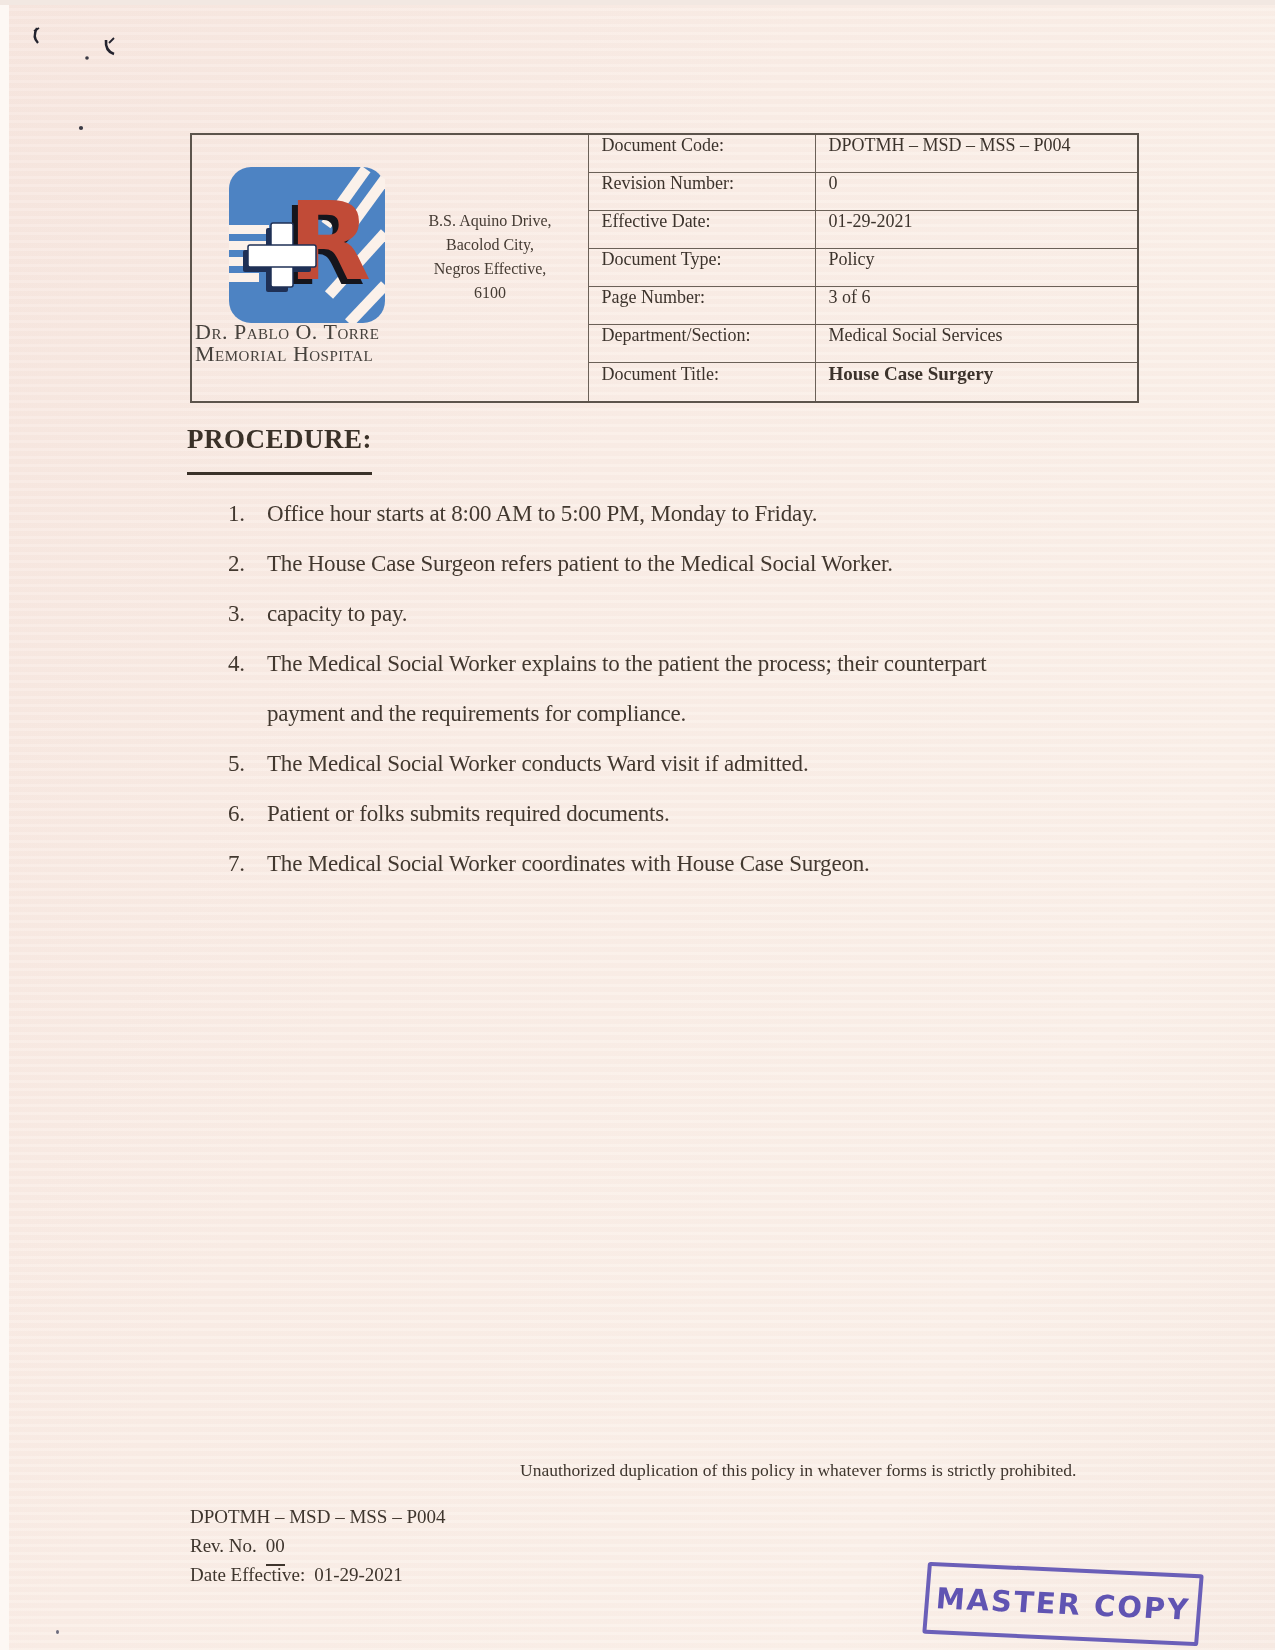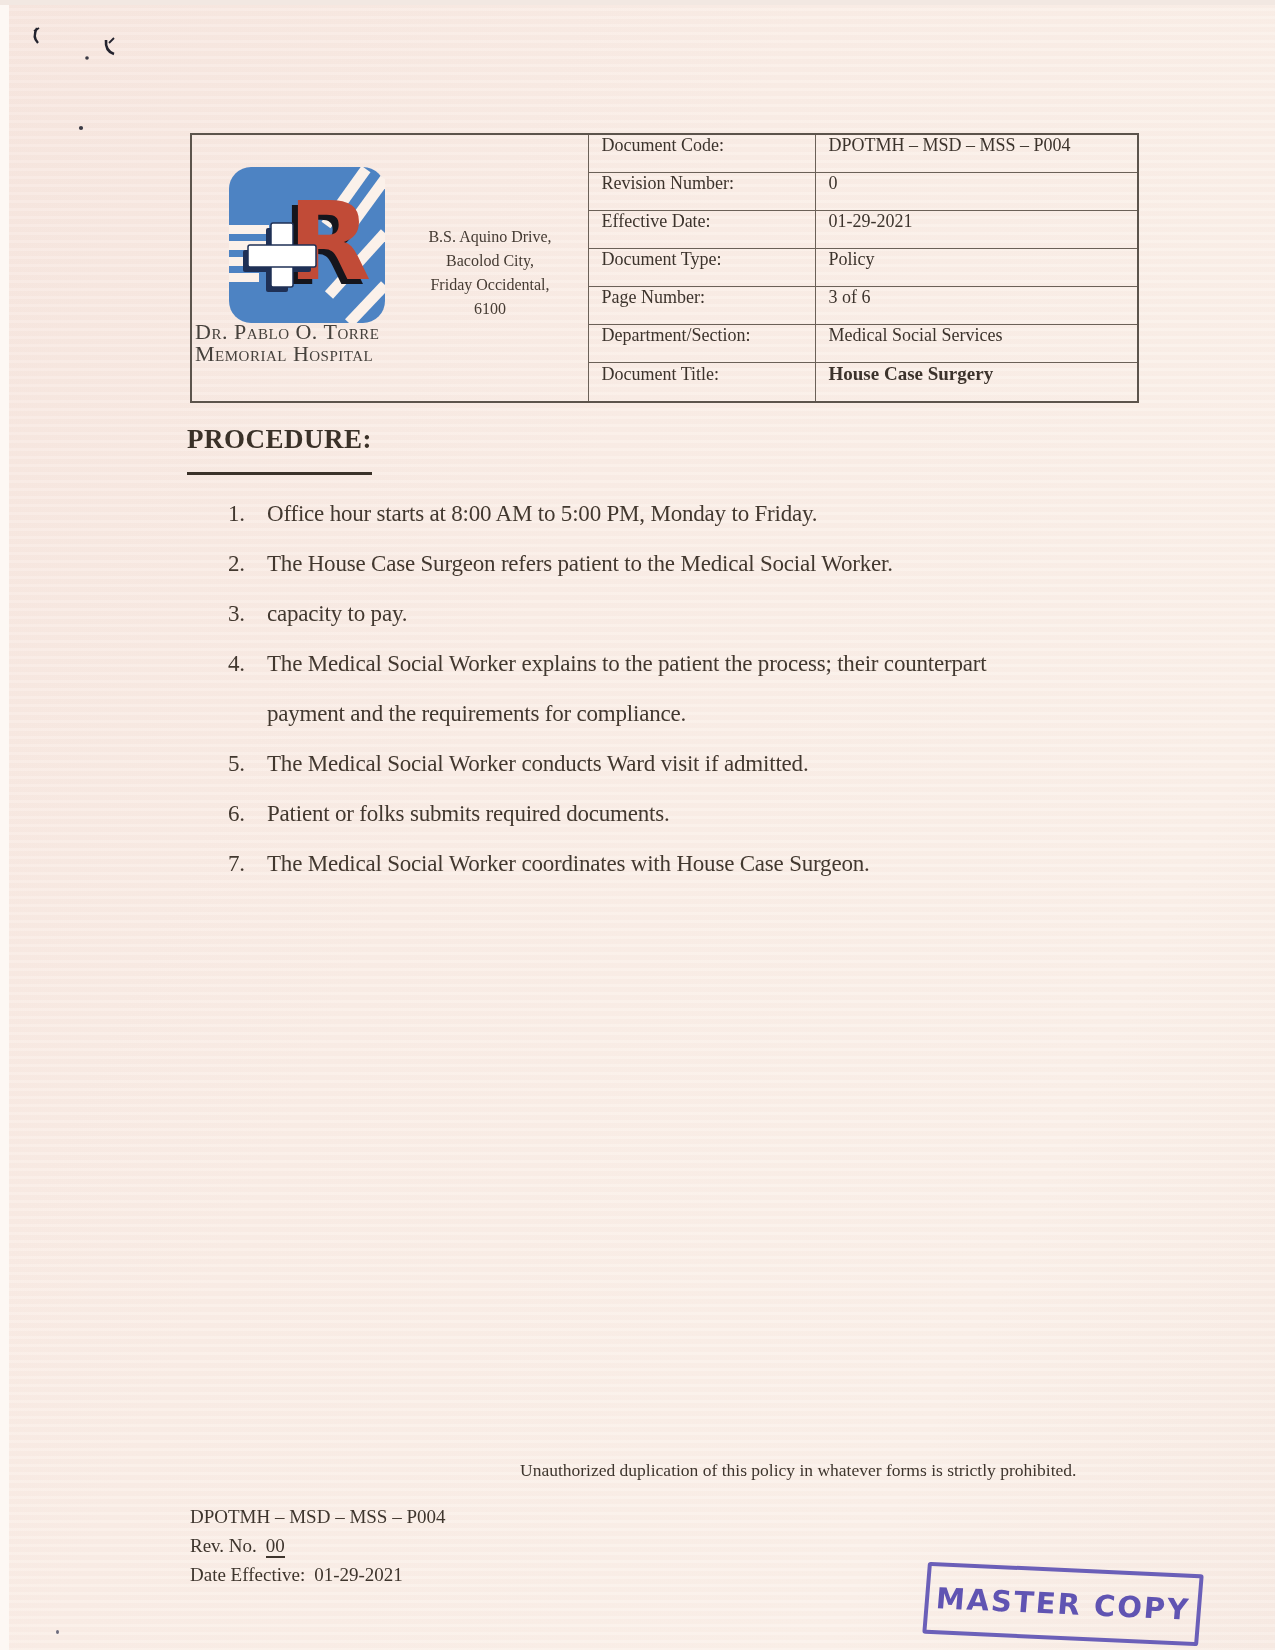--- a/index.html
+++ b/index.html
@@ -24,42 +24,42 @@
     font-size:18px; color:#3c332c;
   }
   .doc-table td{border:1px solid #6b6158; padding:0 0 16px 13px; vertical-align:middle;}
   .doc-table{border:2px solid #5c544c;}
   .doc-table td.logo-cell{padding:0; position:relative;}
   .doc-table td.val b, .doc-table td.val.bold{font-weight:bold;}
   .doc-table td.val.bold{font-size:19px;margin-left:14px;}
 
   .logo-wrap{position:absolute; left:37px; top:32px; width:156px; height:156px;}
   .address{
-    position:absolute; left:208px; top:90px; width:180px;
+    position:absolute; left:208px; top:74px; width:180px;
     text-align:center; font-size:16px; line-height:24px; color:#453b33;
   }
   .hosp-name{
     position:absolute; left:3px; top:186px; width:218px; text-align:left;
     font-variant:small-caps; font-size:22px; line-height:22px; letter-spacing:.5px; color:#46413c;
   }
 
   
   .proc-heading{
     position:absolute; left:187px; top:424px;
     font-size:27px; font-weight:bold; letter-spacing:.5px; color:#3a3128;
     border-bottom:3px solid #3a3128; padding-bottom:17px;
   }
   .proc-list{position:absolute; left:228px; top:489px; width:960px; font-size:23px; letter-spacing:-0.2px; color:#42382f;}
   .proc-item{display:flex; align-items:flex-start;}
   .proc-item .num{width:39px; flex:0 0 39px; line-height:50px;}
   .proc-item .line{line-height:50px; white-space:nowrap;}
 
   
   .footer-left{position:absolute; left:190px; top:1502px; font-size:19px; line-height:29px; color:#3e352d;}
-  .footer-left .uline{border-bottom:2px solid #3e352d; padding-bottom:0px;}
+  .footer-left .uline{border-bottom:2px solid #3e352d; padding-bottom:8px;}
   .footer-left .gap{display:inline-block; width:9px;}
   .notice{position:absolute; left:520px; top:1456px; width:690px; font-size:17.5px; line-height:29px; color:#3e352d;}
 
   .stamp{
     position:absolute; left:925px; top:1568px; width:268px; height:64px;
     border:4px solid rgba(86,75,178,.88); border-radius:3px;
     transform:rotate(2.6deg) skewX(-2deg);
     display:flex; align-items:center; justify-content:center;
     font-family:"DejaVu Sans","Liberation Sans",sans-serif;
     font-weight:bold; font-size:29px; letter-spacing:2px; color:rgba(82,70,174,.92);
@@ -122,21 +122,21 @@
 
             <g fill="#ffffff" stroke="#1f3055" stroke-width="1.5">
               <rect x="42" y="56" width="22" height="64" rx="2"></rect>
               <rect x="19" y="78" width="68" height="22" rx="2"></rect>
             </g>
           </svg>
         </div>
         <div class="address">
           <div>B.S. Aquino Drive,</div>
           <div>Bacolod City,</div>
-          <div>Friday Occidental,</div>
+          <div>Negros Effective,</div>
           <div>6100</div>
         </div>
         <div class="hosp-name">
           <div>Dr. Pablo O. Torre</div>
           <div>Memorial Hospital</div>
         </div>
       </td>
       <td>Document Code:</td>
       <td class="val">DPOTMH – MSD – MSS – P004</td>
     </tr>

